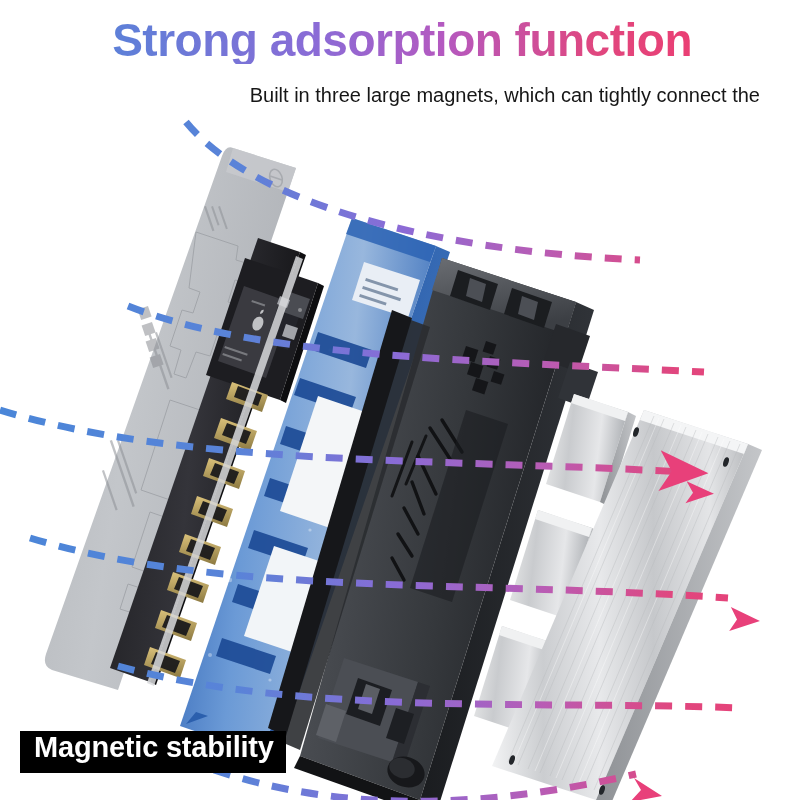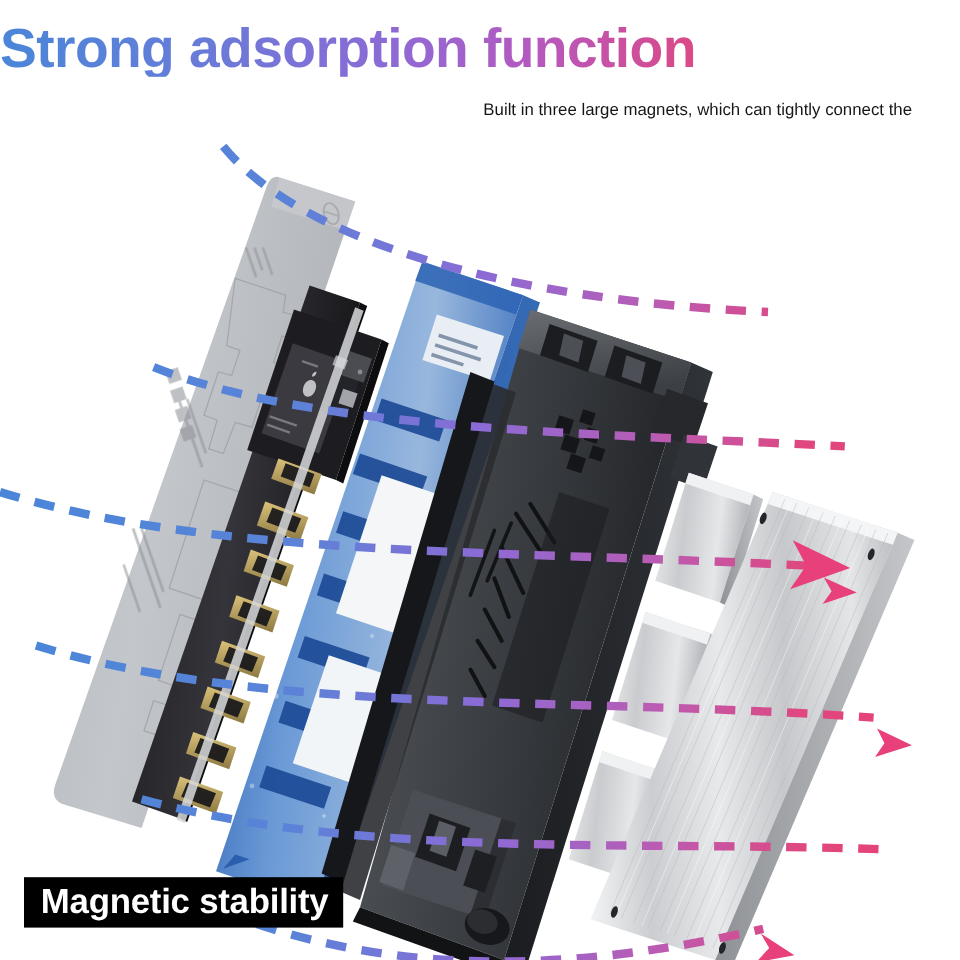--- a/index.html
+++ b/index.html
@@ -6,35 +6,35 @@
   html,body{margin:0;padding:0;}
   body{
     width:800px;height:800px;overflow:hidden;background:#ffffff;
     font-family:"Liberation Sans","DejaVu Sans",sans-serif;
     -webkit-font-smoothing:antialiased;
   }
   #stage{position:relative;width:800px;height:800px;background:#ffffff;overflow:hidden;}
 
   
   .headline{
-    position:absolute;left:0;top:16px;width:692px;text-align:left;
+    position:absolute;left:0;top:16px;width:692px;text-align:right;
     font-size:46px;font-weight:bold;letter-spacing:-0.5px;line-height:1.05;
     background:linear-gradient(90deg,#4a86d8 0%,#5f7fd8 18%,#8b6bd6 46%,#b459c0 64%,#e0477f 86%,#ea3f74 100%);
     -webkit-background-clip:text;background-clip:text;color:transparent;
     -webkit-text-fill-color:transparent;white-space:nowrap;
   }
   .subtitle{
     position:absolute;left:100px;top:82px;width:660px;text-align:right;
-    font-size:14px;line-height:1.35;color:#161616;font-weight:400;
+    font-size:20px;line-height:1.35;color:#161616;font-weight:400;
   }
 
   
   .caption-bar{
     position:absolute;left:20px;top:731px;height:42px;
-    background:#000000;display:flex;align-items:center;padding:0 12px 0 14px;
+    background:#000000;display:flex;align-items:flex-start;padding:0 12px 0 14px;
   }
   .caption-bar .caption-text{
     color:#ffffff;font-size:29px;font-weight:bold;letter-spacing:-0.2px;white-space:nowrap;
   }
 
   
   #scene{position:absolute;left:0;top:110px;width:800px;height:690px;}
   #scene svg{display:block;width:800px;height:690px;}
 
   .nolabel{position:absolute;width:0;height:0;overflow:hidden;}

